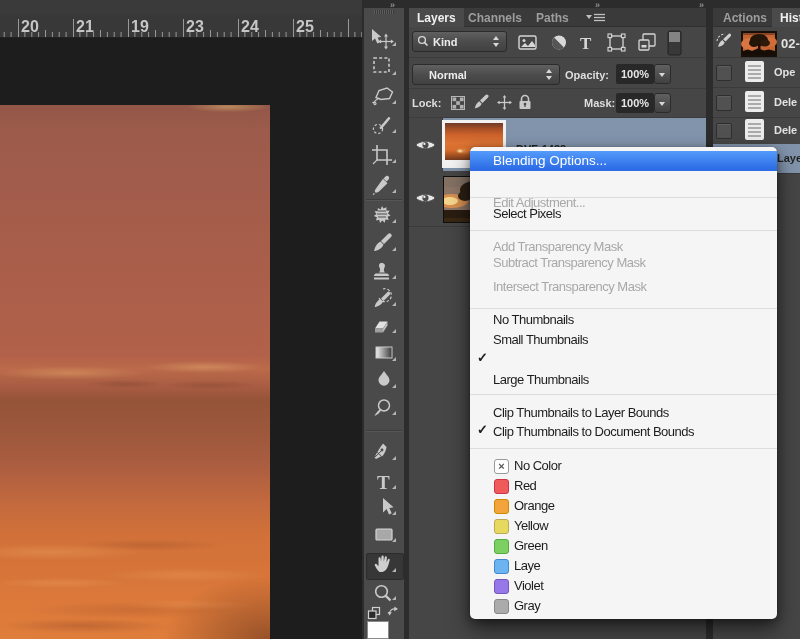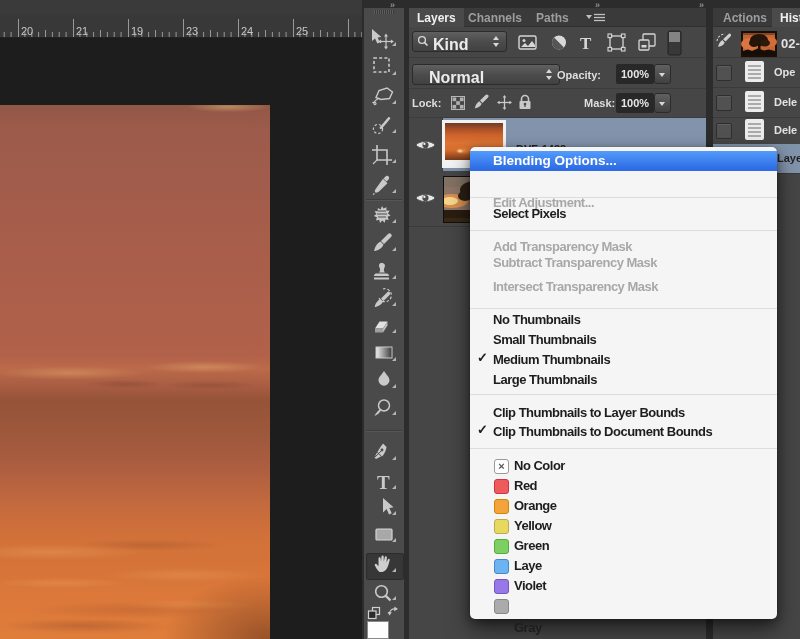--- a/index.html
+++ b/index.html
@@ -3,21 +3,21 @@
 <meta charset="utf-8">
 <style>
   html,body{margin:0;padding:0;}
   body{width:800px;height:639px;overflow:hidden;background:#2c2c2c;
        font-family:"Liberation Sans",sans-serif;position:relative;}
   .rnum,.tab,.lbl,.dd .txt,.vbox,.mi,.mcheck,.htxt,#lname{filter:grayscale(1);}
   .abs{position:absolute;}
   
   #topbar{left:0;top:0;width:362px;height:15px;background:#3a3a3a;}
   #ruler{left:0;top:15px;width:362px;height:22px;background:#383838;border-bottom:1px solid #222;}
-  .rnum{position:absolute;top:10px;font-size:11px;font-weight:normal;color:#c6c6c6;}
+  .rnum{position:absolute;top:3px;font-size:16px;font-weight:bold;color:#c6c6c6;}
   #canvas{left:0;top:38px;width:362px;height:601px;background:#1d1d1d;}
   #photo{left:0;top:105px;width:270px;height:534px;
     background:
       radial-gradient(ellipse 55px 7px at 228px 2px, rgba(210,170,110,.6), rgba(210,170,110,0) 75%),
       radial-gradient(ellipse 100px 9px at 70px 268px, rgba(235,175,110,.4), rgba(235,175,110,0) 75%),
       radial-gradient(ellipse 80px 8px at 205px 262px, rgba(240,190,120,.35), rgba(240,190,120,0) 75%),
       radial-gradient(ellipse 55px 6px at 125px 279px, rgba(80,40,30,.22), rgba(80,40,30,0) 75%),
       radial-gradient(ellipse 65px 6px at 210px 280px, rgba(80,40,30,.2), rgba(80,40,30,0) 75%),
       radial-gradient(ellipse 130px 11px at 50px 447px, rgba(250,190,120,.25), rgba(250,190,120,0) 75%),
       radial-gradient(ellipse 110px 10px at 185px 470px, rgba(250,190,120,.2), rgba(250,190,120,0) 75%),
@@ -42,21 +42,21 @@
   .panel{background:#464646;}
   #lpanel{left:409px;top:8px;width:297px;height:631px;}
   #hpanel{left:713px;top:8px;width:87px;height:631px;}
   .tabbar{position:absolute;left:0;top:0;right:0;height:18px;background:#3a3a3a;border-bottom:1px solid #303030;}
   .tab{position:absolute;top:0;height:18px;font-size:12px;font-weight:bold;color:#9d9d9d;
        padding:3px 8px 0 8px;box-sizing:border-box;}
   .tab.on{background:#4a4a4a;color:#f0f0f0;border-bottom:1px solid #4a4a4a;height:19px;}
   .lbl{position:absolute;font-size:11px;font-weight:bold;color:#dedede;}
   .dd{position:absolute;height:21px;border-radius:3px;border:1px solid #2b2b2b;
       background:linear-gradient(#606060,#4c4c4c 50%,#414141);box-sizing:border-box;}
-  .dd .txt{position:absolute;top:4px;font-size:16px;font-weight:bold;color:#ececec;}
+  .dd .txt{position:absolute;top:4px;font-size:11px;font-weight:bold;color:#ececec;}
   .updown{position:absolute;width:8px;height:13px;}
   .updown:before{content:"";position:absolute;left:0;top:1px;border-left:3.5px solid transparent;border-right:3.5px solid transparent;border-bottom:4.5px solid #d8d8d8;}
   .updown:after{content:"";position:absolute;left:0;bottom:1px;border-left:3.5px solid transparent;border-right:3.5px solid transparent;border-top:4.5px solid #d8d8d8;}
   .vbox{position:absolute;width:38px;height:20px;background:#282828;border-radius:2px;
         color:#e6e6e6;font-size:11px;font-weight:bold;text-align:center;line-height:20px;}
   .vbtn{position:absolute;width:17px;height:20px;border-radius:3px;border:1px solid #2b2b2b;
         background:linear-gradient(#606060,#414141);box-sizing:border-box;}
   .vbtn:after{content:"";position:absolute;left:4px;top:8px;border-left:3.5px solid transparent;
         border-right:3.5px solid transparent;border-top:4px solid #d8d8d8;}
   .hsep{position:absolute;left:0;right:0;height:1px;background:#3c3c3c;}
@@ -75,21 +75,21 @@
   
   .hrow{position:absolute;left:0;width:87px;height:29px;border-bottom:1px solid #3a3a3a;}
   .chk{position:absolute;left:3px;top:7px;width:14px;height:14px;background:#515151;
        border:1px solid #2e2e2e;border-radius:2px;box-shadow:inset 0 1px 0 #5f5f5f;}
   .doc{position:absolute;left:32px;top:3px;width:19px;height:21px;background:#ececec;border-radius:2px;}
   .doc i{position:absolute;left:3px;right:3px;height:1.6px;background:#ababab;}
   .htxt{position:absolute;left:61px;top:8px;font-size:11px;font-weight:bold;color:#e2e2e2;}
   
   #menu{left:470px;top:147px;width:307px;height:472px;background:#f5f5f5;border-radius:5px;
         box-shadow:0 10px 22px rgba(0,0,0,.5), 0 3px 10px rgba(0,0,0,.35), 0 0 1px rgba(0,0,0,.45);z-index:50;}
-  .mi{position:absolute;left:23px;height:20px;line-height:20px;font-size:13px;letter-spacing:-.5px;font-weight:bold;color:#1d1d1d;white-space:nowrap;}
+  .mi{position:absolute;left:23px;height:20px;line-height:20px;font-size:13px;letter-spacing:-.5px;font-weight:normal;color:#1d1d1d;white-space:nowrap;}
   .mi.hl{font-size:13.5px;letter-spacing:0;}
   .mi.dis{color:#a8a8a8;}
   .mi.sw{left:44px;}
   .mcheck{position:absolute;left:7px;font-size:13px;font-weight:bold;color:#1d1d1d;}
   .msep{position:absolute;left:0;right:0;height:1px;background:#ddd;}
   #mhl{position:absolute;left:0;top:4px;width:307px;height:20px;
        background:linear-gradient(#549bfc,#2d6ce5 90%);}
   .swatch{position:absolute;left:24px;width:15px;height:15px;border-radius:3px;box-sizing:border-box;}
   .chev{position:absolute;top:0px;color:#8e8e8e;font-size:9px;font-weight:bold;letter-spacing:-2px;}
 </style>
@@ -340,21 +340,21 @@
     <div class="dd" style="left:3px;top:23px;width:95px;">
       <span class="txt" style="left:20px;">Kind</span>
       <span class="updown" style="left:80px;top:3px;"></span>
     </div>
     <div class="hsep" style="top:49px;"></div>
 
     <div class="dd" style="left:3px;top:56px;width:148px;">
       <span class="txt" style="left:16px;">Normal</span>
       <span class="updown" style="left:133px;top:3px;"></span>
     </div>
-    <span class="lbl" style="left:148px;top:61px;">Opacity:</span>
+    <span class="lbl" style="left:156px;top:61px;">Opacity:</span>
     <div class="vbox" style="left:207px;top:56px;">100%</div>
     <div class="vbtn" style="left:245px;top:56px;"></div>
     <div class="hsep" style="top:80px;"></div>
 
     <span class="lbl" style="left:3px;top:89px;">Lock:</span>
     <span class="lbl" style="left:175px;top:89px;">Mask:</span>
     <div class="vbox" style="left:207px;top:85px;">100%</div>
     <div class="vbtn" style="left:245px;top:85px;"></div>
     <div class="hsep" style="top:109px;"></div>
 
@@ -537,21 +537,20 @@
     <div class="msep" style="top:50px;"></div>
     <div class="mi" style="top:57px;">Select Pixels</div>
     <div class="msep" style="top:83px;"></div>
     <div class="mi dis" style="top:90px;">Add Transparency Mask</div>
     <div class="mi dis" style="top:106px;">Subtract Transparency Mask</div>
     <div class="mi dis" style="top:130px;">Intersect Transparency Mask</div>
     <div class="msep" style="top:161px;"></div>
     <div class="mi" style="top:163px;">No Thumbnails</div>
     <div class="mi" style="top:183px;">Small Thumbnails</div>
     <div class="mcheck" style="top:203px;">✓</div>
-    <div class="mi" style="top:203px;">Medium Thumbnails</div>
     <div class="mi" style="top:223px;">Large Thumbnails</div>
     <div class="msep" style="top:247px;"></div>
     <div class="mi" style="top:256px;">Clip Thumbnails to Layer Bounds</div>
     <div class="mcheck" style="top:275px;">✓</div>
     <div class="mi" style="top:275px;">Clip Thumbnails to Document Bounds</div>
     <div class="msep" style="top:301px;"></div>
     <div class="swatch" style="top:312px;background:#fff;border:1.5px solid #9a9a9a;color:#555;
          font-size:11px;line-height:12px;text-align:center;font-weight:bold;">×</div>
     <div class="mi sw" style="top:309px;">No Color</div>
     <div class="swatch" style="top:332px;background:#ef5a5a;border:1px solid #c34;"></div>
@@ -560,14 +559,14 @@
     <div class="mi sw" style="top:349px;">Orange</div>
     <div class="swatch" style="top:372px;background:#e6d95e;border:1px solid #ba5;"></div>
     <div class="mi sw" style="top:369px;">Yellow</div>
     <div class="swatch" style="top:392px;background:#7cd062;border:1px solid #5a4;"></div>
     <div class="mi sw" style="top:389px;">Green</div>
     <div class="swatch" style="top:412px;background:#6cb3f2;border:1px solid #48c;"></div>
     <div class="mi sw" style="top:409px;">Laye</div>
     <div class="swatch" style="top:432px;background:#9678e8;border:1px solid #75b;"></div>
     <div class="mi sw" style="top:429px;">Violet</div>
     <div class="swatch" style="top:452px;background:#ababab;border:1px solid #888;"></div>
-    <div class="mi sw" style="top:449px;margin-top:22px;">Gray</div>
+    <div class="mi sw" style="top:449px;">Gray</div>
   </div>
 
 </body></html>

